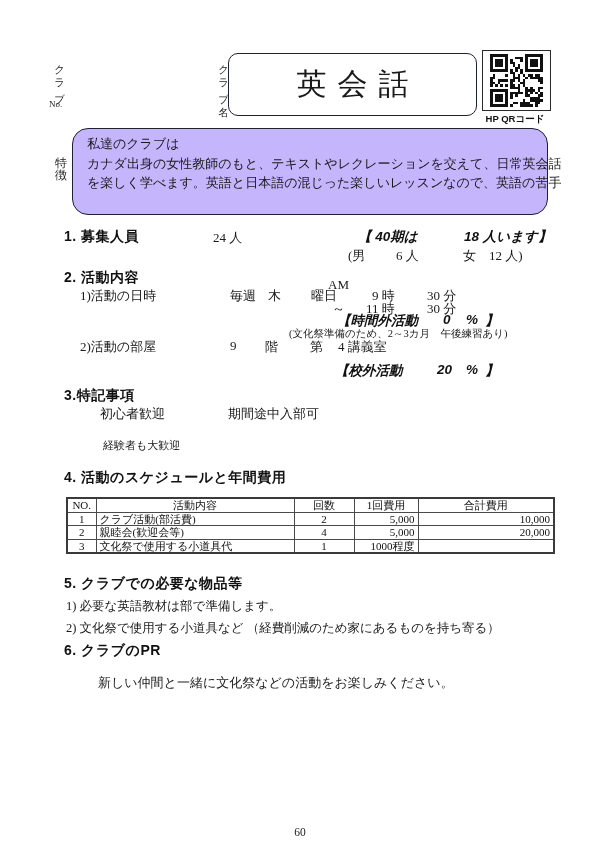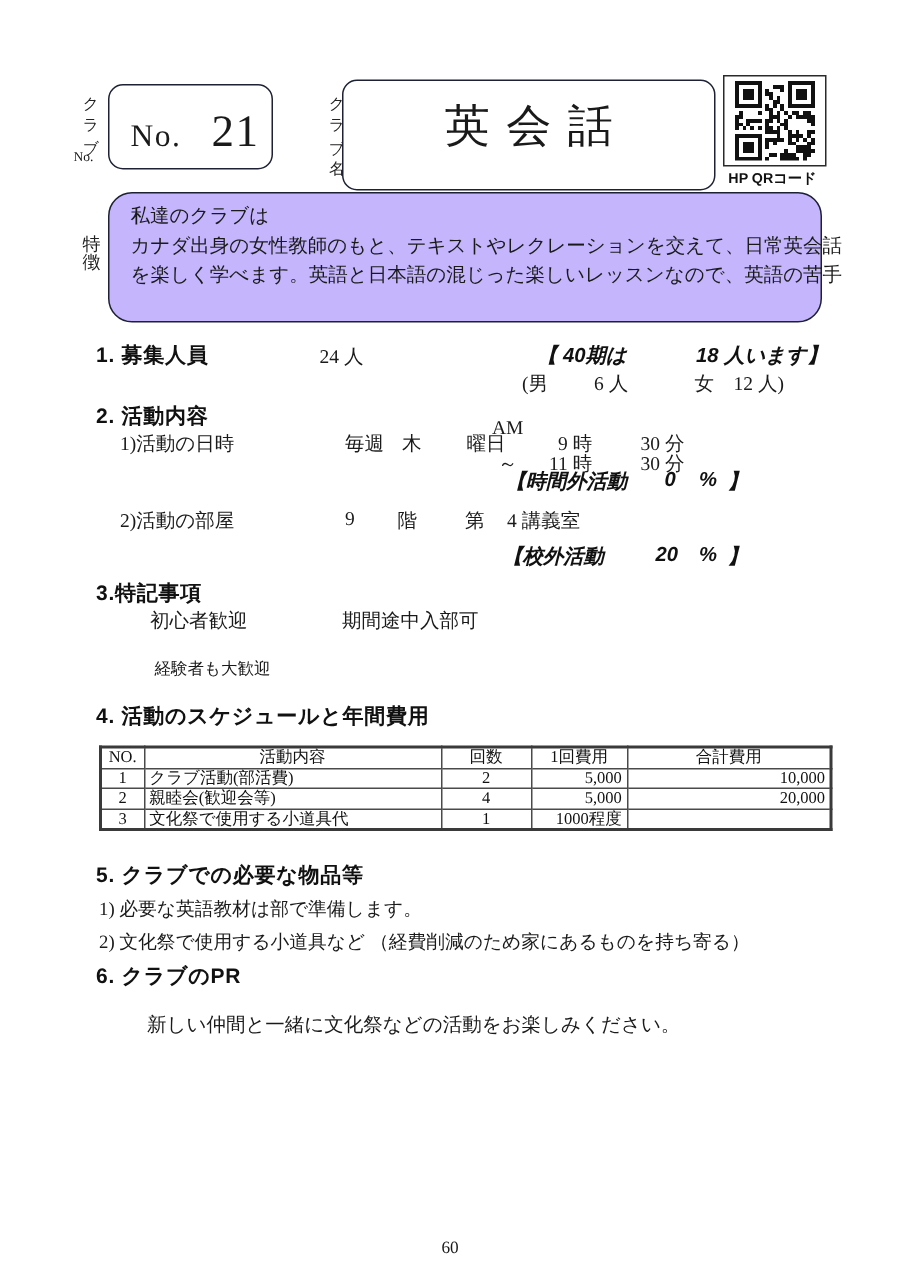--- a/index.html
+++ b/index.html
@@ -38,29 +38,24 @@
   .pgnum{width:100%;text-align:center;font-size:11.5px;}
 </style>
 </head>
 <body>
 
 <div class="page">
 
   <div class="abs vert" style="left:52px;top:57px;height:44px;">クラブ</div>
   <div class="abs" style="left:49px;top:99px;font-size:9px;">No.</div>
 
-  <div class="abs rbox" style="left:72px;top:56px;width:110px;height:57px;">
-    <div class="abs clubno" style="left:14px;top:14px;">
-      <span>No.</span><span class="num">21</span>
-    </div>
-  </div>
 
   <div class="abs vert" style="left:216px;top:57px;height:56px;">クラブ名</div>
 
-  <div class="abs rbox" style="left:228px;top:53px;width:249px;height:74px;text-align:center;">
+  <div class="abs rbox" style="left:228px;top:53px;width:249px;height:63px;text-align:center;">
     <div class="clubname" style="margin-top:10px;">英会話</div>
   </div>
 
   <div class="abs qrbox" style="left:482px;top:50px;width:69px;height:61px;">
     <svg viewBox="0 0 21 21" shape-rendering="crispEdges" fill="#111">
         <rect x="10" y="1" width="1" height="1"></rect>
         <rect x="11" y="1" width="1" height="1"></rect>
         <rect x="12" y="1" width="1" height="1"></rect>
         <rect x="8" y="2" width="1" height="1"></rect>
         <rect x="12" y="2" width="1" height="1"></rect>
@@ -212,20 +207,21 @@
   <div class="abs t" style="left:328px;top:277px;">AM</div>
   <div class="abs t" style="left:372px;top:287px;">9 時</div>
   <div class="abs t" style="left:427px;top:287px;">30 分</div>
   <div class="abs t" style="left:332px;top:300px;">～</div>
   <div class="abs t" style="left:366px;top:300px;">11 時</div>
   <div class="abs t" style="left:427px;top:300px;">30 分</div>
   <div class="abs tb" style="left:337px;top:312px;">【時間外活動</div>
   <div class="abs tb" style="left:443px;top:312px;">0</div>
   <div class="abs tb" style="left:466px;top:312px;">%</div>
   <div class="abs tb" style="left:485px;top:312px;">】</div>
+  <div class="abs sm" style="left:289px;top:327px;">(文化祭準備のため、2～3カ月　午後練習あり)</div>
   <div class="abs t" style="left:80px;top:338px;">2)活動の部屋</div>
   <div class="abs t" style="left:230px;top:338px;">9</div>
   <div class="abs t" style="left:265px;top:338px;">階</div>
   <div class="abs t" style="left:310px;top:338px;">第</div>
   <div class="abs t" style="left:338px;top:338px;">4 講義室</div>
   <div class="abs tb" style="left:335px;top:362px;">【校外活動</div>
   <div class="abs tb" style="left:437px;top:362px;">20</div>
   <div class="abs tb" style="left:466px;top:362px;">%</div>
   <div class="abs tb" style="left:485px;top:362px;">】</div>
 

